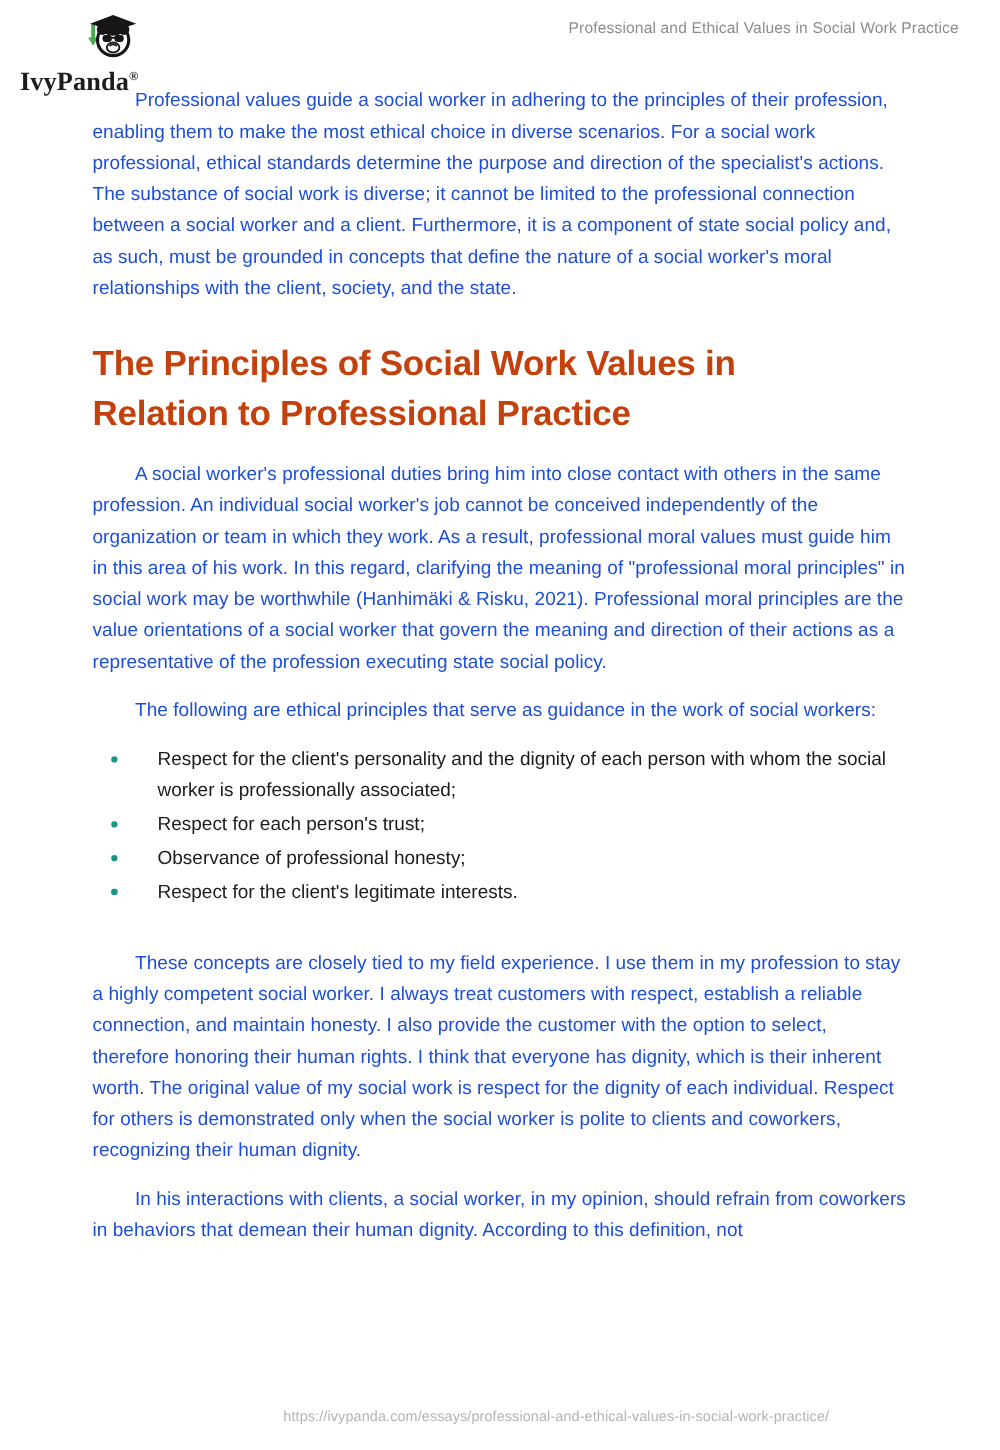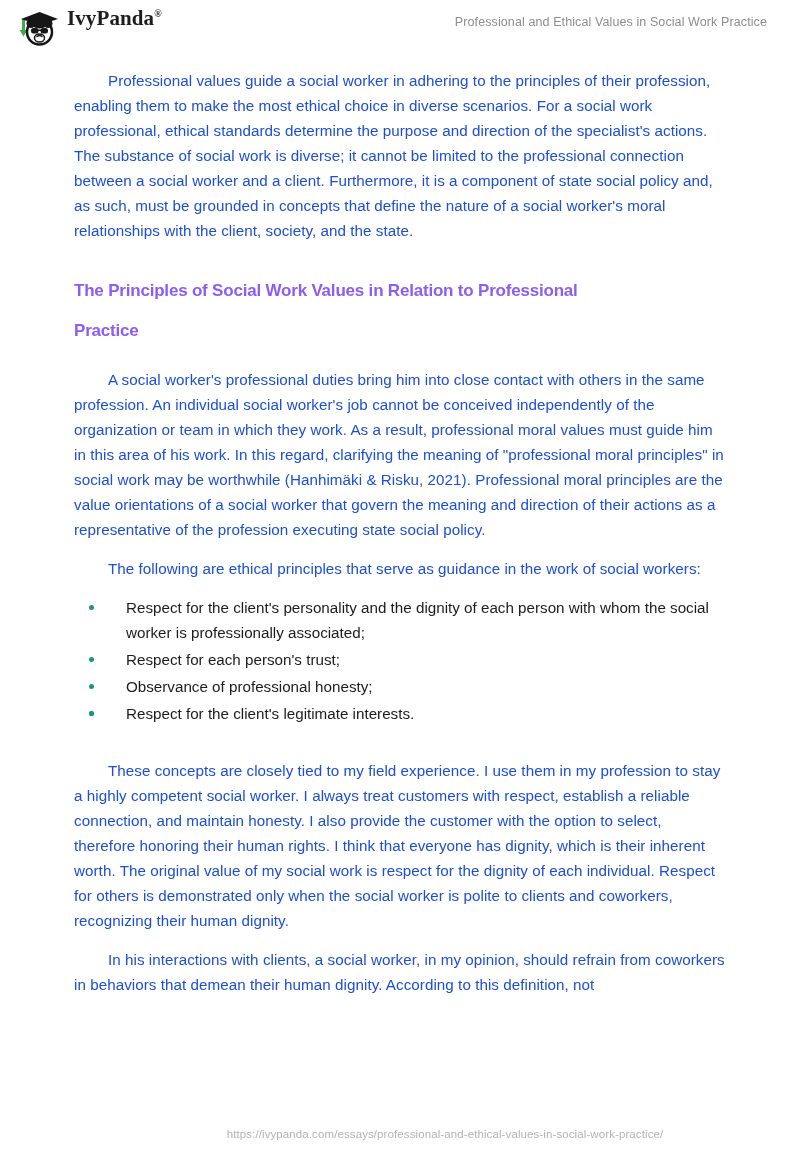--- a/index.html
+++ b/index.html
@@ -28,22 +28,23 @@
     width: 800px;
     height: 52px;
     display: flex;
     align-items: center;
   }
   .brand {
     position: absolute;
     left: 16px;
     top: 8px;
     display: flex;
-    align-items: flex-start;
+    align-items: flex-end;
     gap: 7px;
+    flex-direction: column;
   }
   .brand-mark {
     width: 44px;
     height: 40px;
     display: block;
   }
   .brand-text {
     font-family: "Liberation Serif", serif;
     font-weight: bold;
     font-size: 21px;
@@ -79,24 +80,24 @@
     margin: 0 0 14px 0;
     font-size: 15.2px;
     line-height: 25px;
     color: #1d4ed8;
     text-indent: 34px;
     text-align: left;
     letter-spacing: 0.05px;
   }
   h2.section-heading {
     margin: 28px 0 16px 0;
-    font-size: 17px;
+    font-size: 28px;
     line-height: 40px;
     font-weight: bold;
-    color: #8b5cf6;
+    color: #c2410c;
     letter-spacing: -0.2px;
     max-width: 570px;
   }
   ul.principles-list {
     list-style: none;
     margin: 4px 0 32px 0;
     padding: 0;
   }
   ul.principles-list li {
     position: relative;

